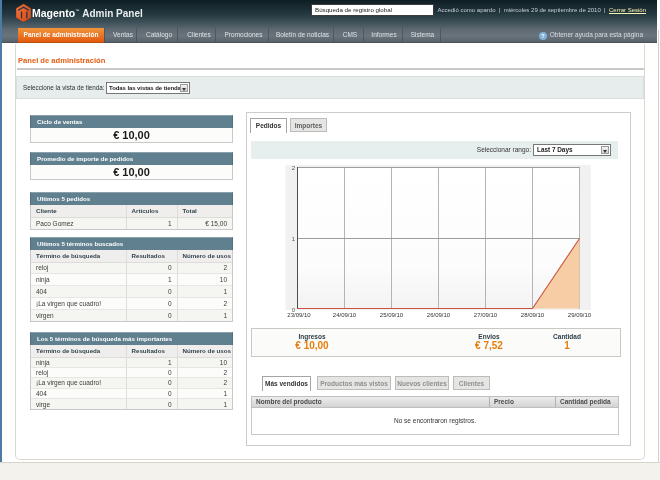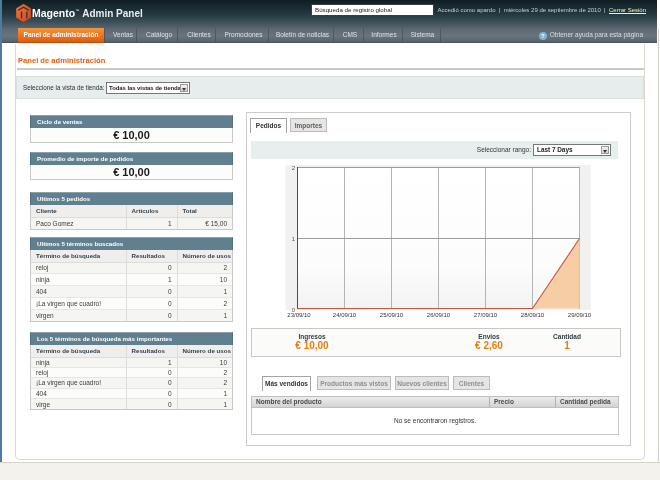--- a/index.html
+++ b/index.html
@@ -288,21 +288,21 @@
         <text x="309.5" y="157">29/09/10</text>
       </g>
     </svg>
     <div id="totals">
       <div class="cell" style="left:20px">
           <div class="tl">Ingresos</div>
           <div class="tv">€ 10,00</div>
         </div>
       <div class="cell" style="left:197px">
           <div class="tl">Envios</div>
-          <div class="tv">€ 2,60</div>
+          <div class="tv">€ 7,52</div>
         </div>
       <div class="cell" style="left:275px">
           <div class="tl">Cantidad</div>
           <div class="tv">1</div>
         </div>
     </div>
     <div class="ptab on" style="left:15px;top:263px;width:49px">Más vendidos</div>
     <div class="ptab off" style="left:70px;top:263px;width:74px">Productos más vistos</div>
     <div class="ptab off" style="left:148px;top:263px;width:54px">Nuevos clientes</div>
     <div class="ptab off" style="left:206px;top:263px;width:37px">Clientes</div>

